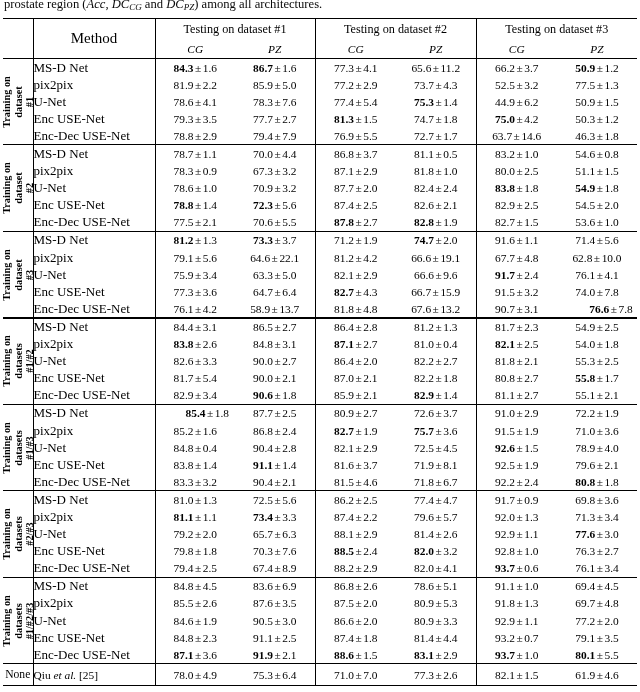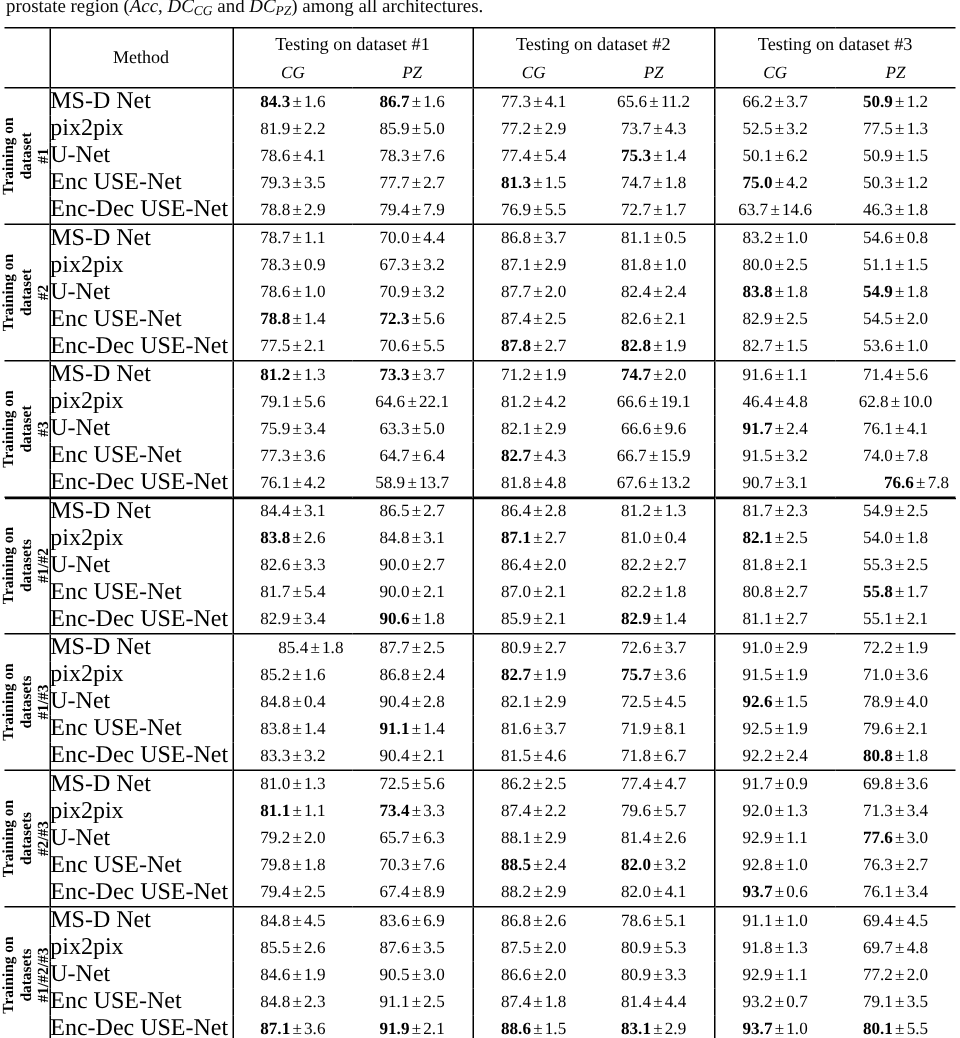--- a/index.html
+++ b/index.html
@@ -87,27 +87,27 @@
     font-size: 10.3px;
     line-height: 11.5px;
     text-align: center;
   }
   .rot span { display: block; }
 
   .cell-method {
     width: 122px;
     padding-left: 7px;
     text-align: left;
-    font-size: 16px;
+    font-size: 13px;
     white-space: nowrap;
   }
   .hdr-method {
     text-align: center;
     font-weight: bold;
-    font-size: 12px;
+    font-size: 15px;
     padding-left: 0;
   }
   .hdr-test {
     text-align: center;
     font-weight: bold;
     font-size: 12.2px;
     white-space: nowrap;
   }
   .hdr-sub {
     text-align: center;
@@ -195,21 +195,21 @@
           <td class="num vl-right"><span>73.7</span><span class="pm">±</span><span class="sd">4.3</span></td>
           <td class="num"><span>52.5</span><span class="pm">±</span><span class="sd">3.2</span></td>
           <td class="num"><span>77.5</span><span class="pm">±</span><span class="sd">1.3</span></td>
         </tr>
         <tr class="datarow">
           <td class="cell-method vl-left vl-right">U-Net</td>
           <td class="num"><span>78.6</span><span class="pm">±</span><span class="sd">4.1</span></td>
           <td class="num vl-right"><span>78.3</span><span class="pm">±</span><span class="sd">7.6</span></td>
           <td class="num"><span>77.4</span><span class="pm">±</span><span class="sd">5.4</span></td>
           <td class="num vl-right"><span style="font-weight: bold;">75.3</span><span class="pm">±</span><span class="sd">1.4</span></td>
-          <td class="num"><span>50.1</span><span class="pm">±</span><span class="sd">6.2</span></td>
+          <td class="num"><span>44.9</span><span class="pm">±</span><span class="sd">6.2</span></td>
           <td class="num"><span>50.9</span><span class="pm">±</span><span class="sd">1.5</span></td>
         </tr>
         <tr class="datarow">
           <td class="cell-method vl-left vl-right">Enc USE-Net</td>
           <td class="num"><span>79.3</span><span class="pm">±</span><span class="sd">3.5</span></td>
           <td class="num vl-right"><span>77.7</span><span class="pm">±</span><span class="sd">2.7</span></td>
           <td class="num"><span style="font-weight: bold; font-family: Liberation Serif, serif;">81.3</span><span class="pm">±</span><span class="sd">1.5</span></td>
           <td class="num vl-right"><span>74.7</span><span class="pm">±</span><span class="sd">1.8</span></td>
           <td class="num"><span style="font-weight: bold;">75.0</span><span class="pm">±</span><span class="sd">4.2</span></td>
           <td class="num"><span>50.3</span><span class="pm">±</span><span class="sd">1.2</span></td>
@@ -294,21 +294,21 @@
           <td class="num vl-right"><span style="font-weight: bold;">74.7</span><span class="pm">±</span><span class="sd">2.0</span></td>
           <td class="num"><span>91.6</span><span class="pm">±</span><span class="sd">1.1</span></td>
           <td class="num"><span>71.4</span><span class="pm">±</span><span class="sd">5.6</span></td>
         </tr>
         <tr class="datarow">
           <td class="cell-method vl-left vl-right">pix2pix</td>
           <td class="num"><span>79.1</span><span class="pm">±</span><span class="sd">5.6</span></td>
           <td class="num vl-right"><span>64.6</span><span class="pm">±</span><span class="sd">22.1</span></td>
           <td class="num"><span>81.2</span><span class="pm">±</span><span class="sd">4.2</span></td>
           <td class="num vl-right"><span>66.6</span><span class="pm">±</span><span class="sd">19.1</span></td>
-          <td class="num"><span>46.4</span><span class="pm">±</span><span class="sd">4.8</span></td>
+          <td class="num"><span>67.7</span><span class="pm">±</span><span class="sd">4.8</span></td>
           <td class="num"><span>62.8</span><span class="pm">±</span><span class="sd">10.0</span></td>
         </tr>
         <tr class="datarow">
           <td class="cell-method vl-left vl-right">U-Net</td>
           <td class="num"><span>75.9</span><span class="pm">±</span><span class="sd">3.4</span></td>
           <td class="num vl-right"><span>63.3</span><span class="pm">±</span><span class="sd">5.0</span></td>
           <td class="num"><span>82.1</span><span class="pm">±</span><span class="sd">2.9</span></td>
           <td class="num vl-right"><span>66.6</span><span class="pm">±</span><span class="sd">9.6</span></td>
           <td class="num"><span style="font-weight: bold;">91.7</span><span class="pm">±</span><span class="sd">2.4</span></td>
           <td class="num"><span>76.1</span><span class="pm">±</span><span class="sd">4.1</span></td>
@@ -389,21 +389,21 @@
           <td class="cell-group-label" rowspan="5">
             <div class="rot-wrap">
               <div class="rot">
                 <span>Training on</span>
                 <span>datasets</span>
                 <span>#1/#3</span>
               </div>
             </div>
           </td>
           <td class="cell-method vl-left vl-right">MS-D Net</td>
-          <td class="num"><span style="font-weight: normal; padding-left: 24px;">85.4</span><span class="pm">±</span><span class="sd">1.8</span></td>
+          <td class="num"><span style="font-weight: bold; padding-left: 24px;">85.4</span><span class="pm">±</span><span class="sd">1.8</span></td>
           <td class="num vl-right"><span>87.7</span><span class="pm">±</span><span class="sd">2.5</span></td>
           <td class="num"><span>80.9</span><span class="pm">±</span><span class="sd">2.7</span></td>
           <td class="num vl-right"><span>72.6</span><span class="pm">±</span><span class="sd">3.7</span></td>
           <td class="num"><span>91.0</span><span class="pm">±</span><span class="sd">2.9</span></td>
           <td class="num"><span>72.2</span><span class="pm">±</span><span class="sd">1.9</span></td>
         </tr>
         <tr class="datarow">
           <td class="cell-method vl-left vl-right">pix2pix</td>
           <td class="num"><span>85.2</span><span class="pm">±</span><span class="sd">1.6</span></td>
           <td class="num vl-right"><span>86.8</span><span class="pm">±</span><span class="sd">2.4</span></td>

